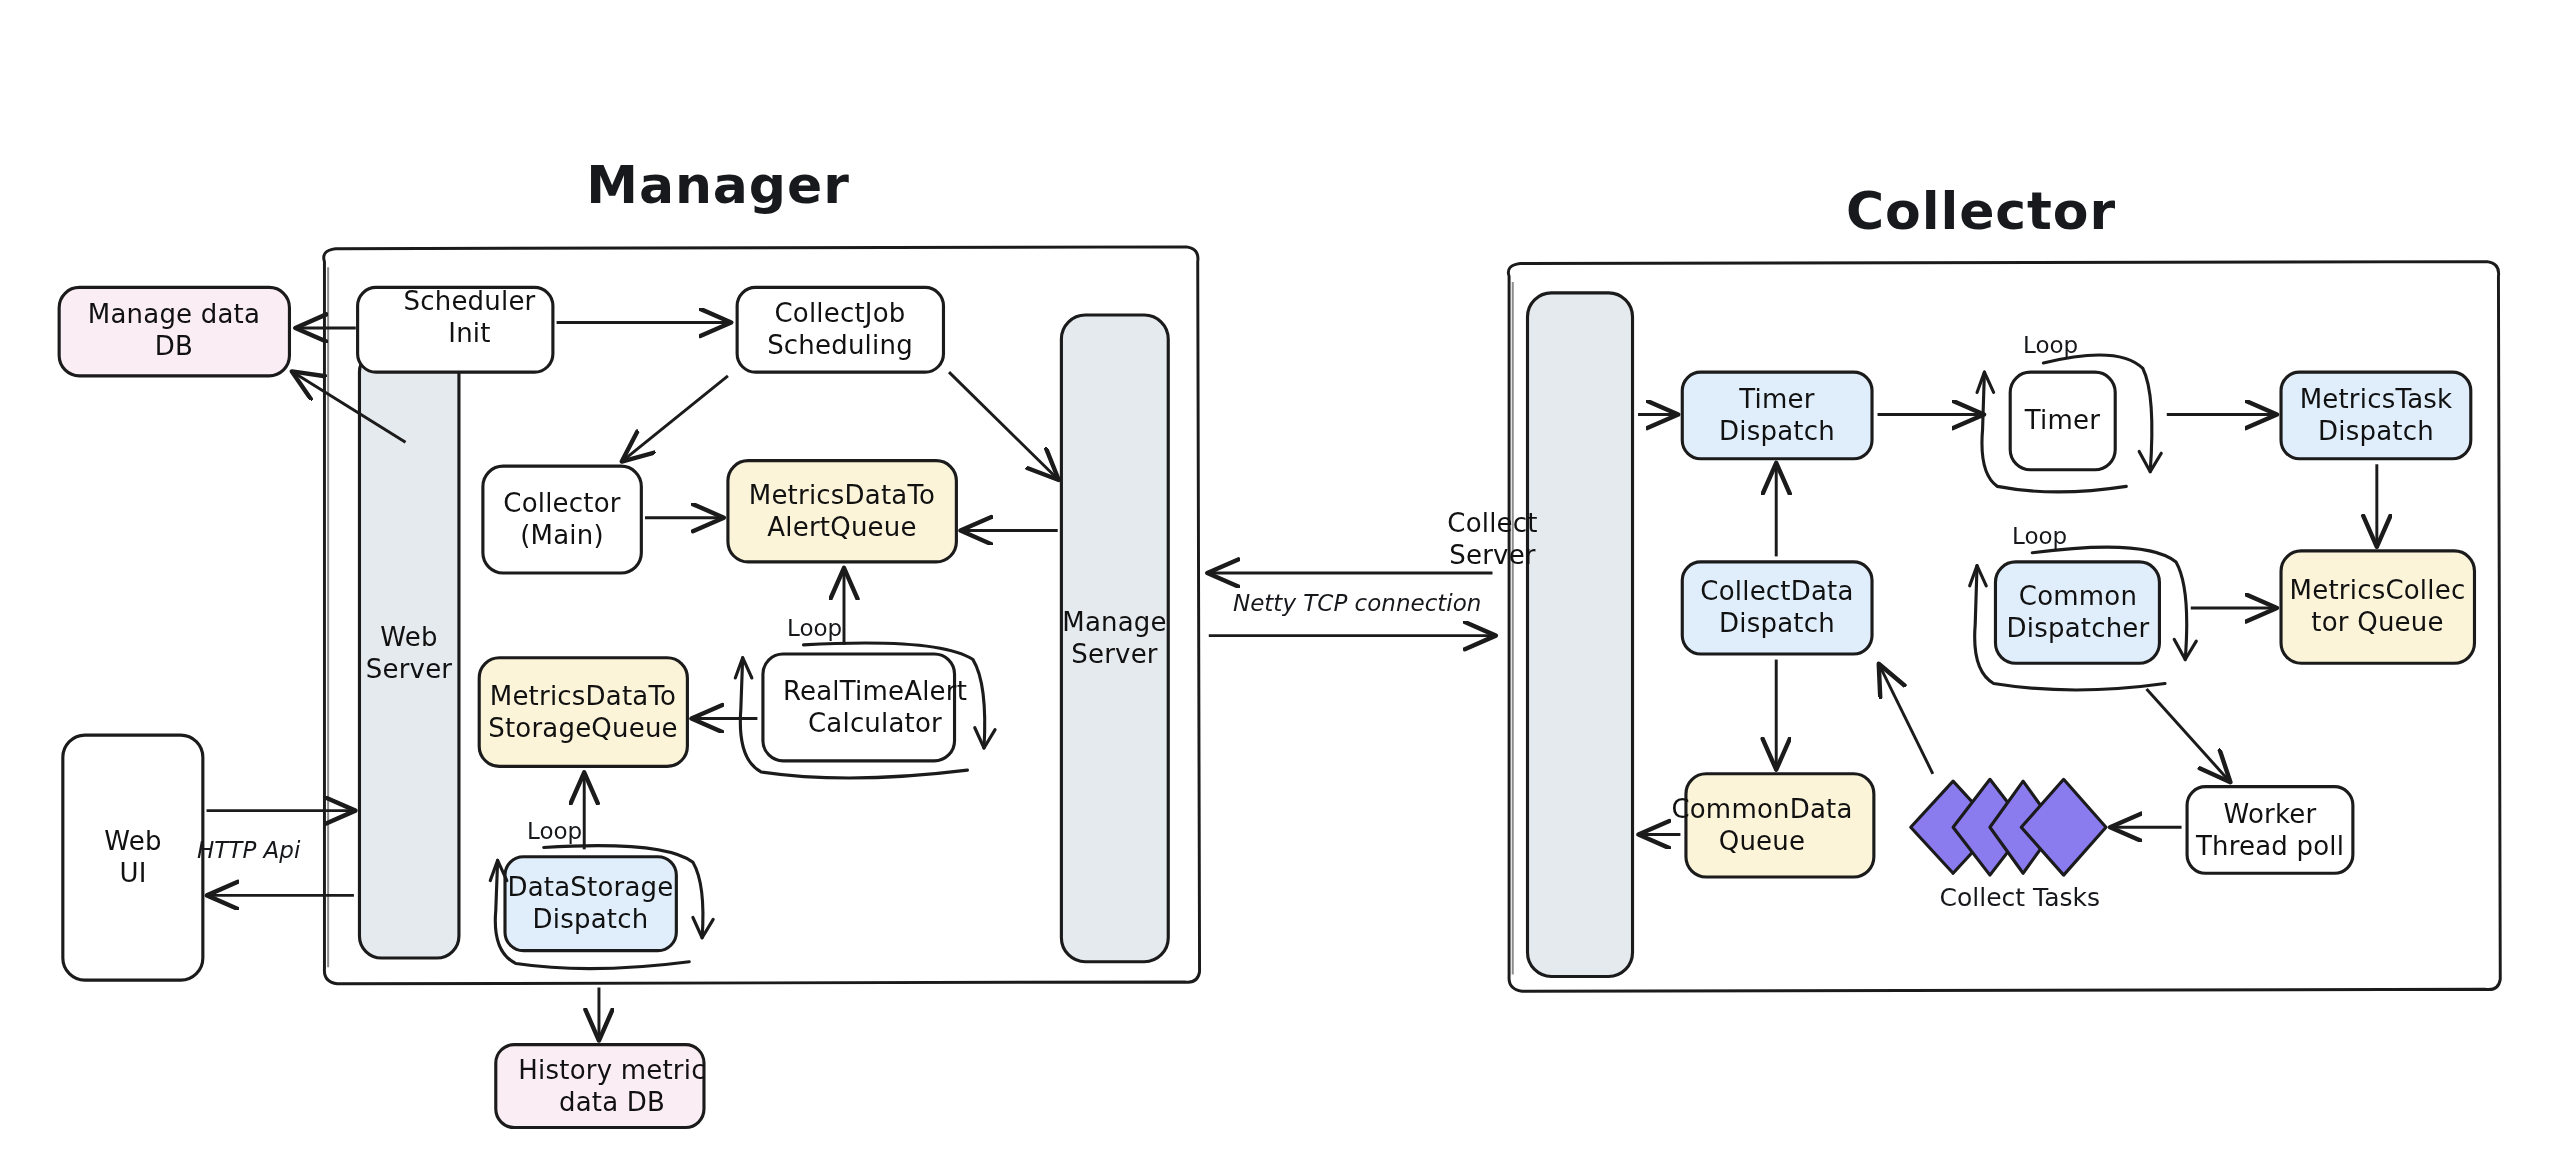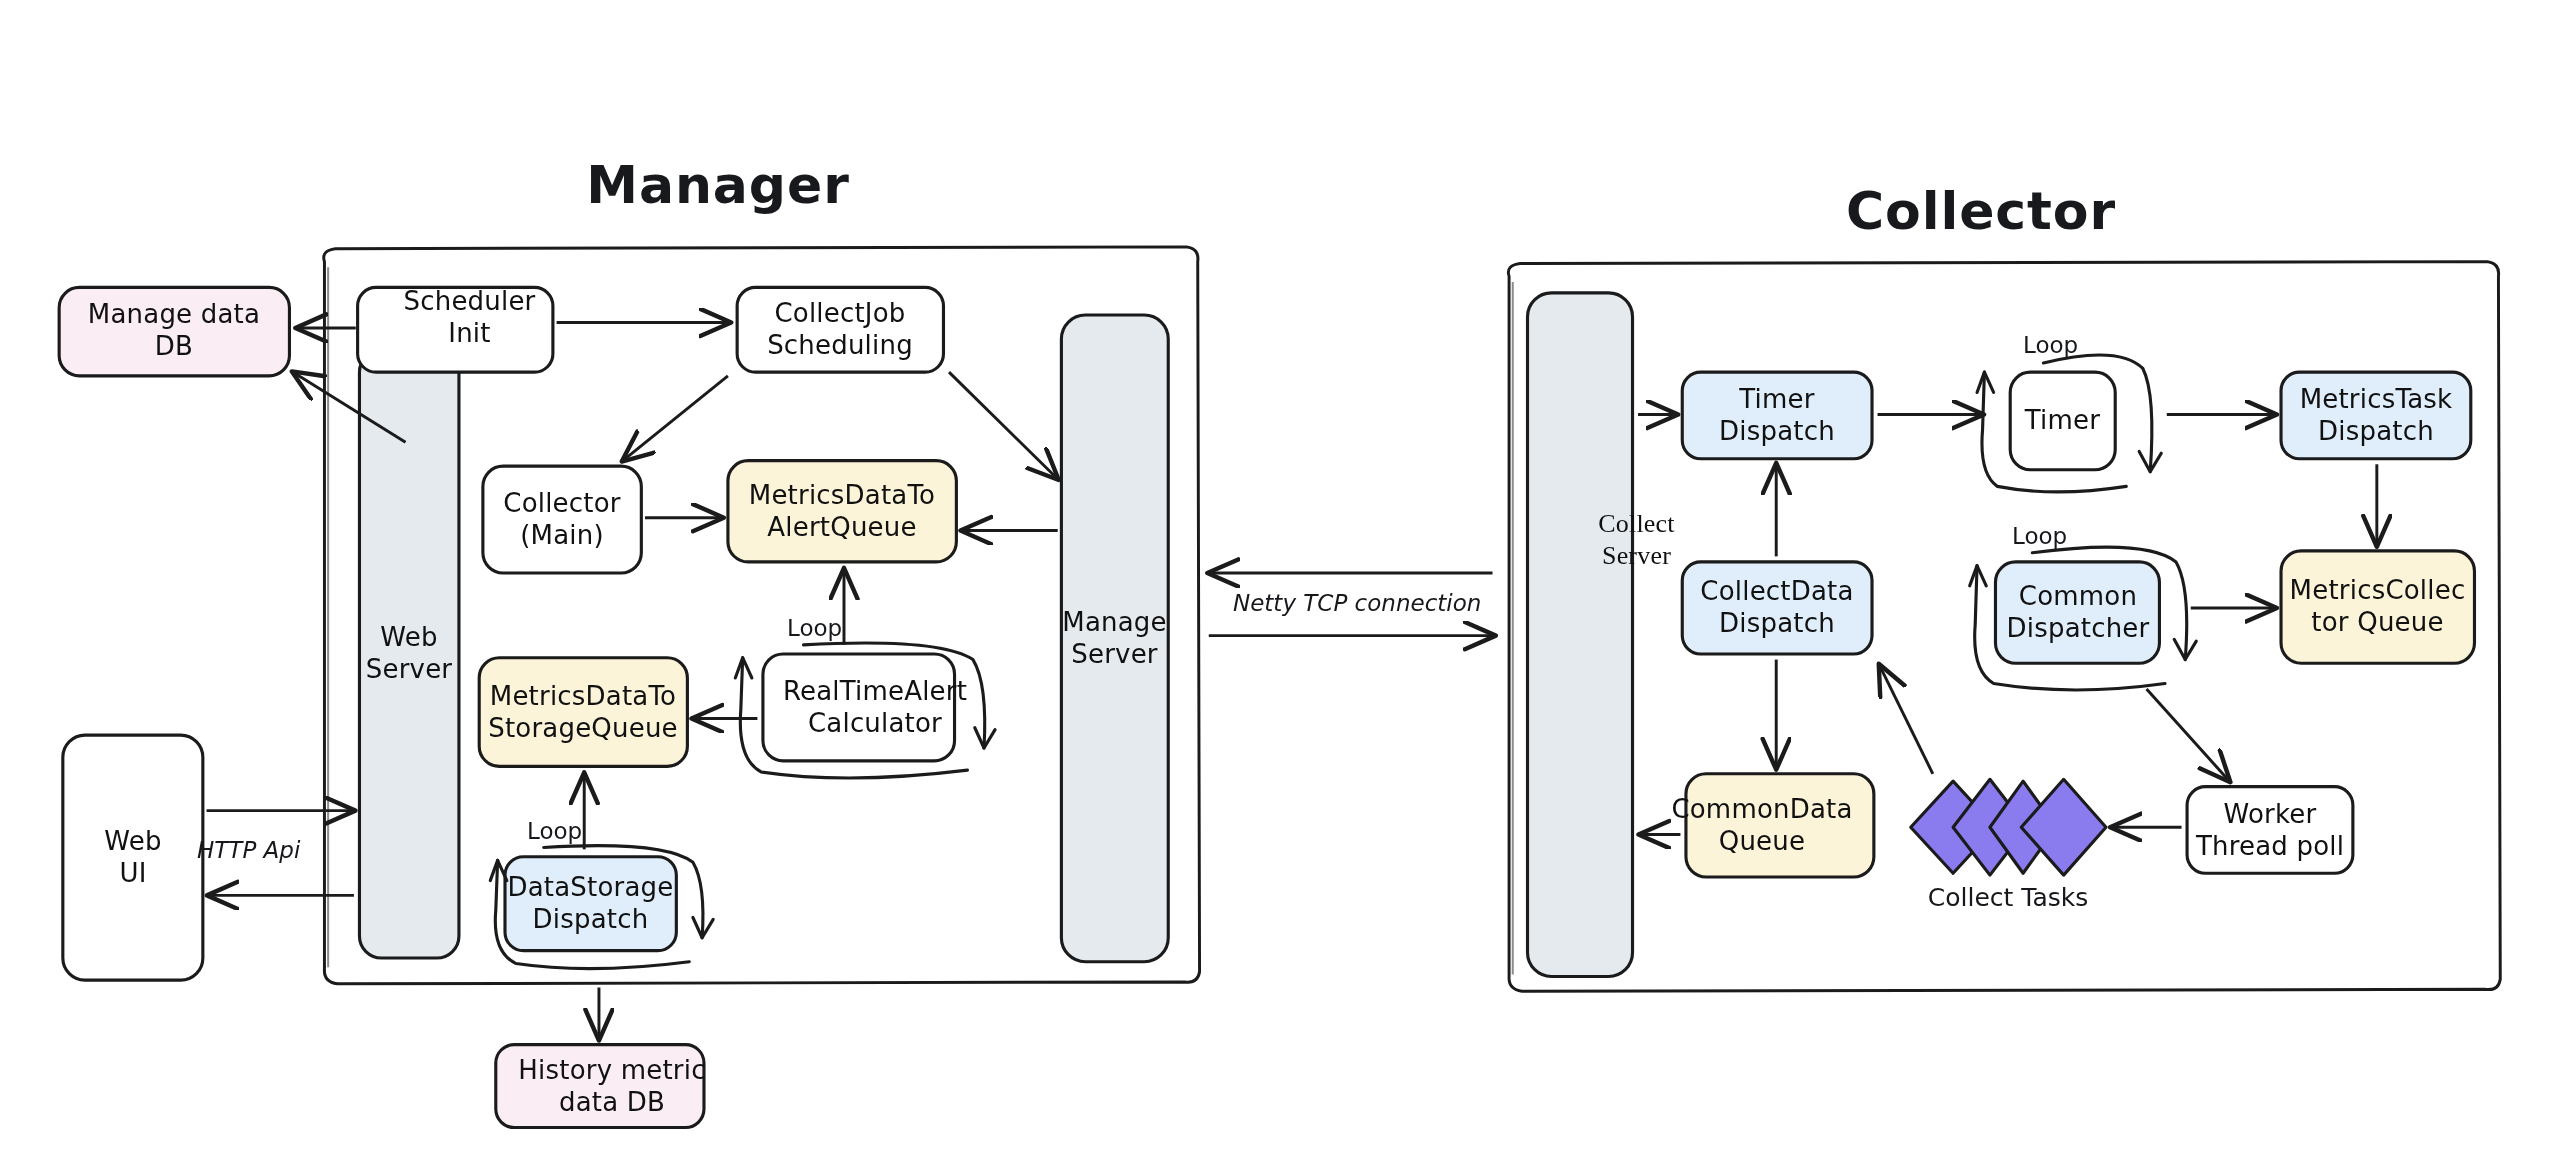--- a/index.html
+++ b/index.html
@@ -60,21 +60,21 @@
     font-family: "DejaVu Sans", sans-serif;
     font-size: 23px;
     white-space: nowrap;
   }
   .caption-label {
     position: absolute;
     color: #16181b;
     font-family: "DejaVu Sans", sans-serif;
     font-size: 25px;
     white-space: nowrap;
-    text-align: center;
+    text-align: right;
   }
   .nl-28 { font-size: 26px; }
 </style>
 </head>
 <body>
 
 <div id="stage">
 
   <svg id="canvas" viewBox="0 0 2796 1256" xmlns="http://www.w3.org/2000/svg">
     <defs>
@@ -293,21 +293,21 @@
   <div class="node-label nl-28" style="left:505px; top:857px; width:171px; height:94px;border-radius:15px;">DataStorage
 Dispatch</div>
 
   <div class="loop-label" style="left:787px; top:615px;">Loop</div>
   <div class="loop-label" style="left:527px; top:818px;">Loop</div>
 
   <div class="edge-label" style="left:197px; top:837px;">HTTP Api</div>
 
   <div class="edge-label" style="left:1233px; top:590px;">Netty TCP connection</div>
 
-  <div class="node-label nl-28" style="left:1584px; top:293px; width:105px; height:493px;font-family:Liberation Serif, serif;">Collect
+  <div class="node-label nl-28" style="left:1440px; top:293px; width:105px; height:493px;">Collect
 Server</div>
   <div class="node-label nl-28" style="left:1682px; top:372px; width:190px; height:87px;">Timer
 Dispatch</div>
   <div class="node-label nl-28" style="left:2010px; top:372px; width:105px; height:98px;">Timer</div>
   <div class="node-label nl-28" style="left:2281px; top:372px; width:190px; height:87px;">MetricsTask
 Dispatch</div>
   <div class="node-label nl-28" style="left:1682px; top:562px; width:190px; height:92px;">CollectData
 Dispatch</div>
   <div class="node-label nl-28" style="left:1996px; top:562px; width:164px; height:101px;">Common
 Dispatcher</div>

